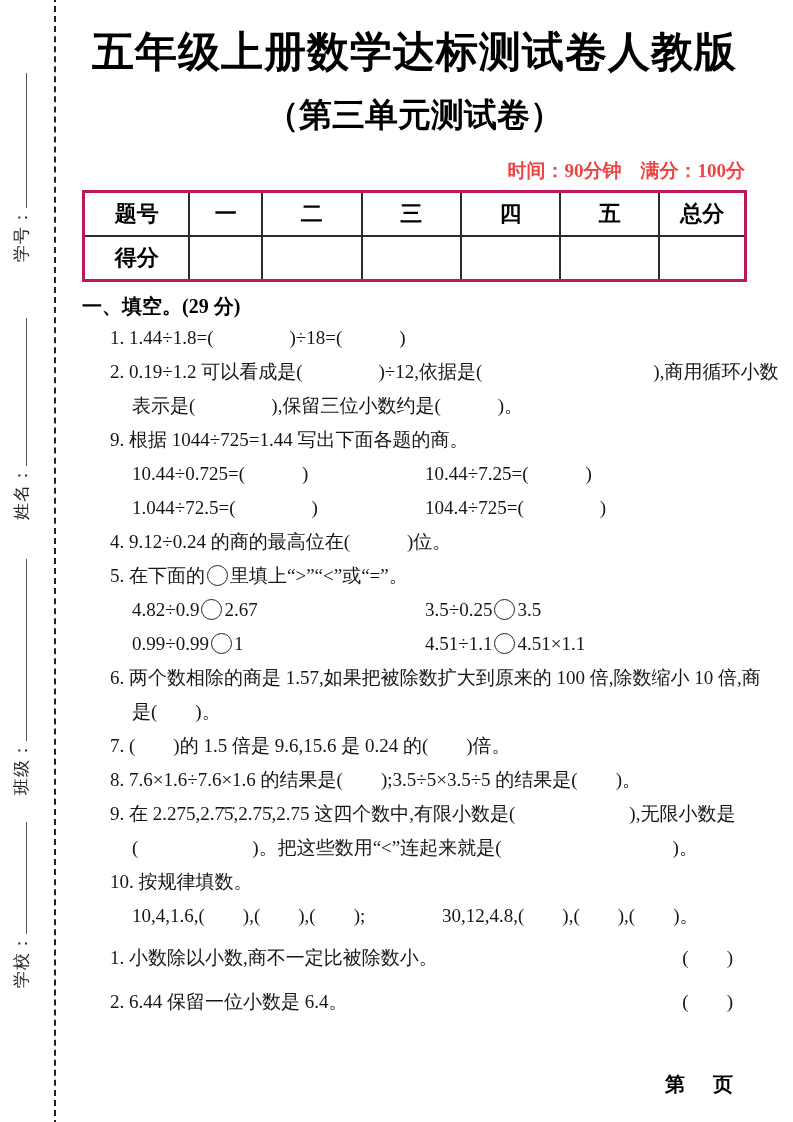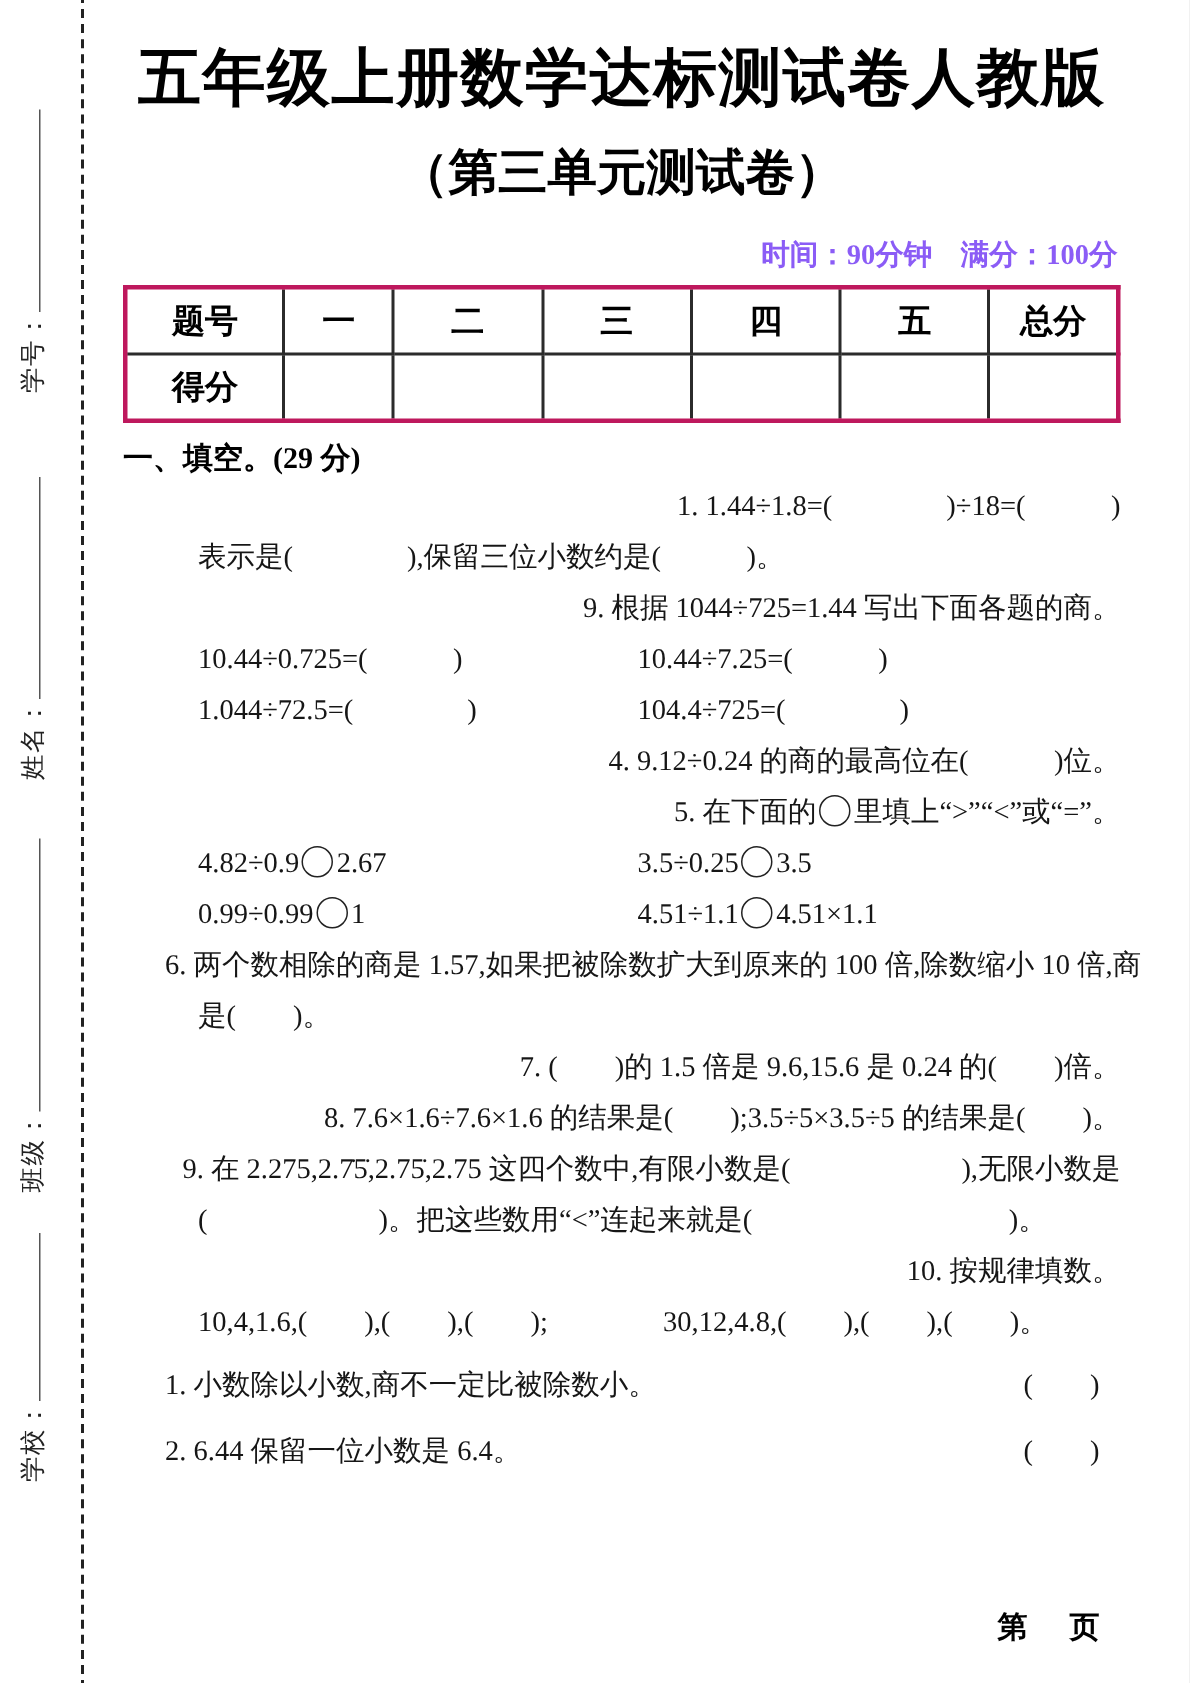--- a/index.html
+++ b/index.html
@@ -30,33 +30,33 @@
     font-size:42px; line-height:52px; font-weight:900; letter-spacing:1px;
     font-family:"Liberation Sans","DejaVu Sans",sans-serif; color:#000;
   }
   .subtitle {
     margin:16px 0 0; text-align:center;
     font-size:33px; line-height:42px; font-weight:900;
     font-family:"Liberation Sans","DejaVu Sans",sans-serif; color:#000;
   }
   .time-info {
     margin-top:24px; text-align:right; padding-right:2px;
-    font-size:19px; line-height:22px; font-weight:bold; color:#8b5cf6;
+    font-size:19px; line-height:22px; font-weight:bold; color:#ef4444;
   }
   .score-table {
     width:100%; margin-top:8px; border-collapse:collapse; table-layout:fixed;
     border:3px solid #be185d;
   }
   .score-table td {
     border:2px solid #2b2b2b; height:40px; text-align:center;
     font-size:22px; font-weight:bold; color:#000;
   }
   .sec-header { margin-top:9px; font-size:20px; font-weight:bold; line-height:30px; color:#000; }
   .qline { font-size:19px; line-height:34px; white-space:nowrap; color:#161616; }
-  .q-num  { padding-left:28px;text-align:right; }
+  .q-num  { padding-left:28px; }
   .q-cont { padding-left:50px; }
   .two-col { display:flex; padding-left:50px;justify-content:flex-end; }
   .col-l  { width:293px; }
   .col-l-w{ width:310px; }
   .col-r  { flex:1; }
   .circ {
     display:inline-block; width:19px; height:19px; margin:0 2px;
     border:1.6px solid #222; border-radius:50%; vertical-align:-4px;
     background:#fff;
   }
@@ -129,20 +129,21 @@
         <td></td>
         <td></td>
       </tr>
     </tbody>
       </table>
 
     <div class="sec-header">一、填空。(29 分)</div>
 
     <div class="qline q-num">1. 1.44÷1.8=(　　　　)÷18=(　　　)</div>
 
+    <div class="qline q-num">2. 0.19÷1.2 可以看成是(　　　　)÷12,依据是(　　　　　　　　　),商用循环小数</div>
     <div class="qline q-cont">表示是(　　　　),保留三位小数约是(　　　)。</div>
 
     <div class="qline q-num">9. 根据 1044÷725=1.44 写出下面各题的商。</div>
     <div class="qline two-col">
       <span class="col-l">10.44÷0.725=(　　　)</span>
       <span class="col-r">10.44÷7.25=(　　　)</span>
     </div>
     <div class="qline two-col">
       <span class="col-l">1.044÷72.5=(　　　　)</span>
       <span class="col-r">104.4÷725=(　　　　)</span>

